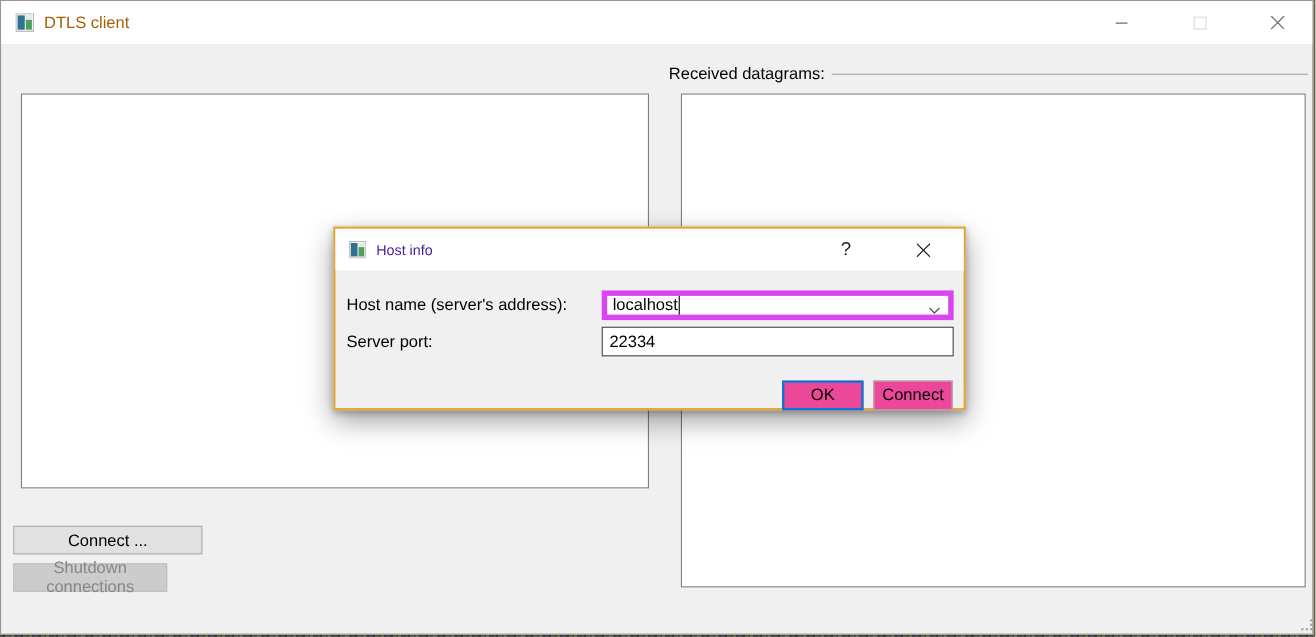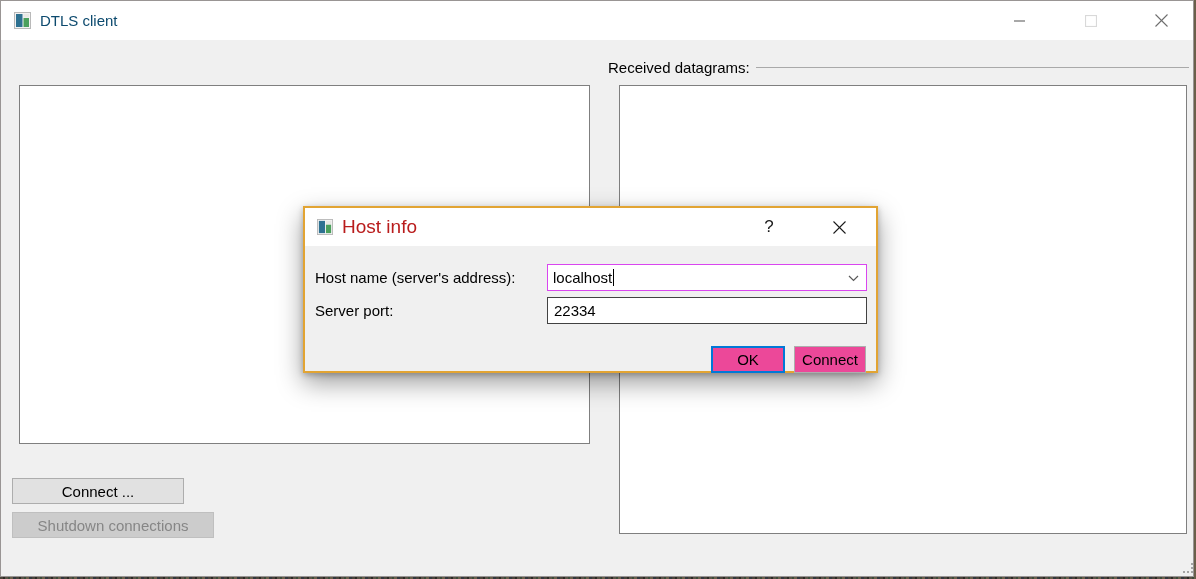--- a/index.html
+++ b/index.html
@@ -19,21 +19,21 @@
   
   .window {
     position: absolute; left: 0; top: 0; width: 1194px; height: 577px;
     background: #f0f0f0; border: 1px solid #999594;
   }
   .titlebar {
     position: absolute; left: 0; top: 0; width: 100%; height: 39px;
     background: #ffffff; display: flex; align-items: center;
   }
   .titlebar .app-icon { margin-left: 13px; width: 17px; height: 17px; flex: none; }
-  .titlebar .title-text { margin-left: 9px; color: #0c4a6e; font-size: 15px; }
+  .titlebar .title-text { margin-left: 9px; color: #a16207; font-size: 15px; }
   .win-btn {
     position: absolute; top: 0; width: 46px; height: 39px;
     display: flex; align-items: center; justify-content: center;
   }
   .win-btn.min   { left: 996px; }
   .win-btn.max   { left: 1067px; }
   .win-btn.close { left: 1137px; }
   
   .group-header {
     position: absolute; display: flex; align-items: center; height: 18px;
@@ -47,55 +47,55 @@
   }
   #panel-left  { left: 18px;  top: 84px; width: 571px; height: 359px; }
   #panel-right { left: 618px; top: 84px; width: 568px; height: 449px; }
   
   .push-btn {
     position: absolute; background: #e1e1e1; border: 1px solid #adadad;
     font-family: Liberation Sans, sans-serif; font-size: 15px; color: #000;
     display: flex; align-items: center; justify-content: center;
   }
   #connect-btn  { left: 11px; top: 477px; width: 172px; height: 26px; }
-  #shutdown-btn { left: 11px; top: 511px; width: 202px; height: 26px;
+  #shutdown-btn { left: 11px; top: 511px; width: 140px; height: 26px;
     background: #cccccc; border-color: #bfbfbf; color: #868686; }
   
   .size-grip { position: absolute; left: 1182px; top: 562px; width: 12px; height: 12px; }
   .size-grip i {
     position: absolute; width: 2px; height: 2px; background: #a5a5a5;
     box-shadow: 8px 0 0 #a5a5a5, 8px -4px 0 #a5a5a5, 4px 0 0 #a5a5a5,
                 4px -4px 0 #ffffff00, 8px -8px 0 #a5a5a5;
     left: 0; top: 8px;
   }
   
   .dialog {
     position: absolute; left: 303px; top: 206px; width: 575px; height: 167px;
     background: #f0f0f0; border: 2px solid #e2a433;
     box-shadow: 0 10px 24px rgba(0,0,0,0.38), 0 2px 6px rgba(0,0,0,0.25);
   }
   .dlg-titlebar {
     position: absolute; left: 0; top: 0; width: 100%; height: 38px;
     background: #ffffff; display: flex; align-items: center;
   }
   .dlg-titlebar .app-icon { margin-left: 12px; width: 16px; height: 16px; flex: none; }
-  .dlg-titlebar .dlg-title-text { margin-left: 9px; color: #b91c1c; font-size: 19px; }
+  .dlg-titlebar .dlg-title-text { margin-left: 9px; color: #4c1d95; font-size: 13px; }
   .dlg-btn {
     position: absolute; top: 0; height: 38px; width: 40px;
     display: flex; align-items: center; justify-content: center;
     font-size: 17px; color: #1b1b1b;
   }
   .dlg-btn.help  { left: 444px; }
   .dlg-btn.close { left: 514px; }
   .dlg-label { position: absolute; left: 10px; white-space: nowrap; }
   #host-label { top: 61px; }
   #port-label { top: 94px; }
   .combo {
     position: absolute; left: 242px; top: 56px; width: 320px; height: 27px;
-    background: #ffffff; border: 1px solid #d946ef;
+    background: #ffffff; border: 5px solid #d946ef;
     display: flex; align-items: center; padding-left: 5px;
   }
   .combo .caret {
     display: inline-block; width: 1px; height: 17px; background: #000; margin-left: 1px;
   }
   .combo .chevron { position: absolute; right: 7px; top: 10px; }
   .line-edit {
     position: absolute; left: 242px; top: 89px; width: 320px; height: 27px;
     background: #ffffff; border: 1px solid #424242;
     font-family: inherit; font-size: 15px; padding-left: 6px; color: #000;

